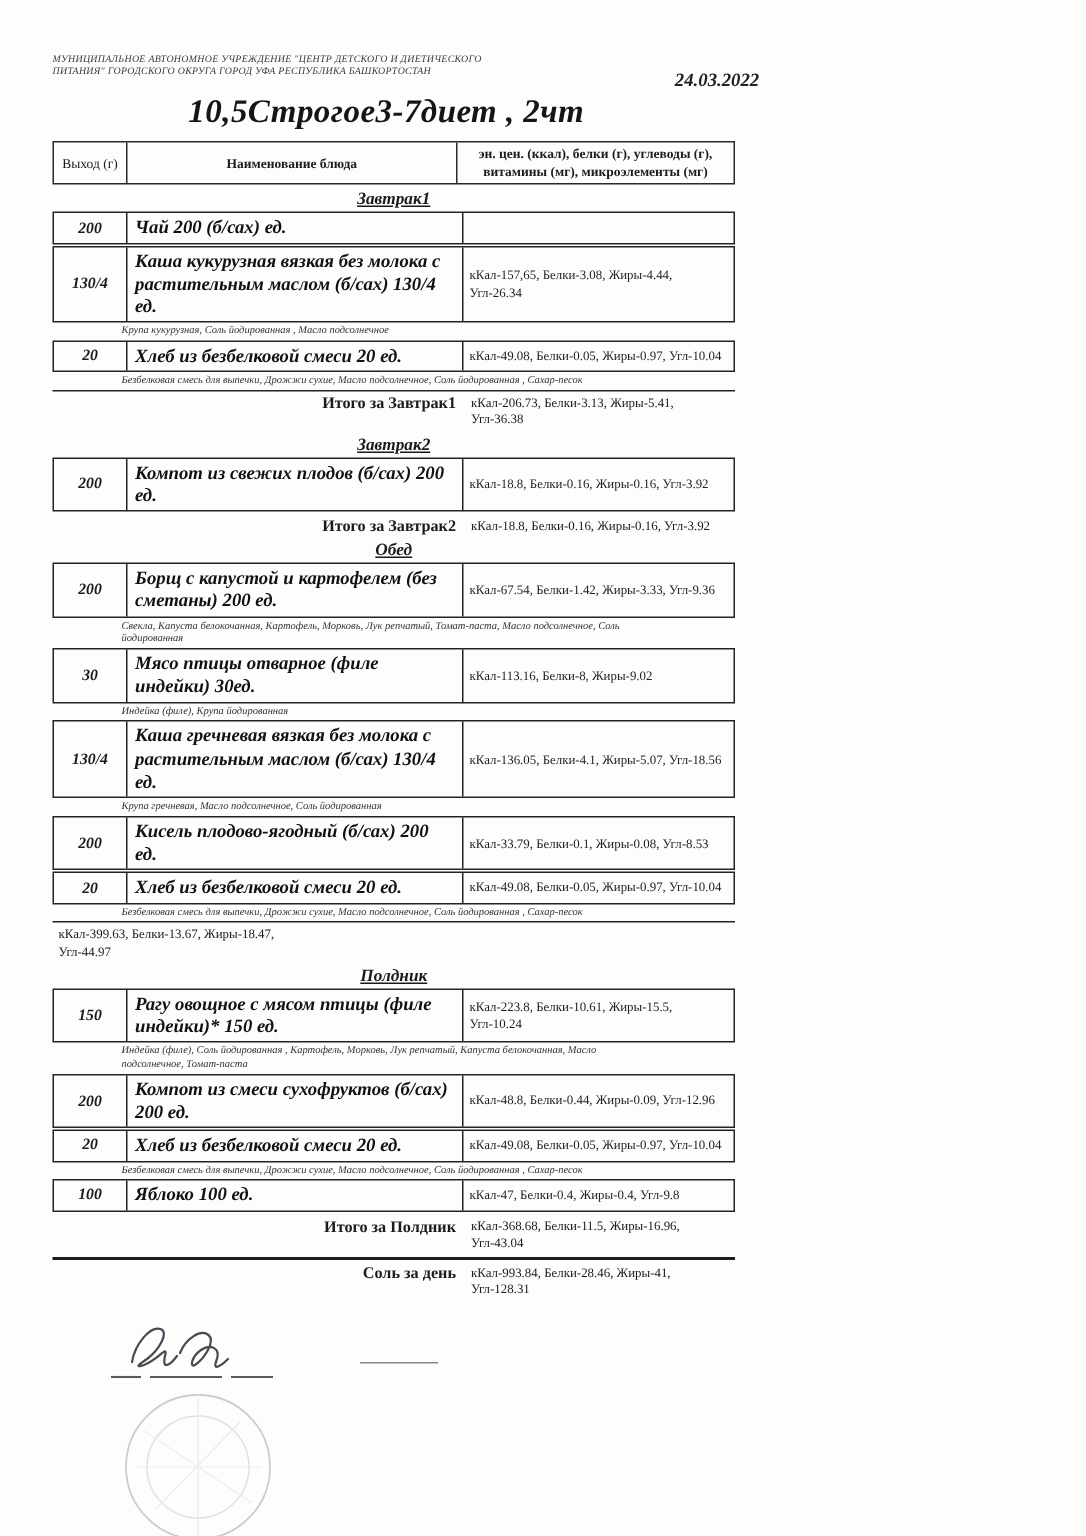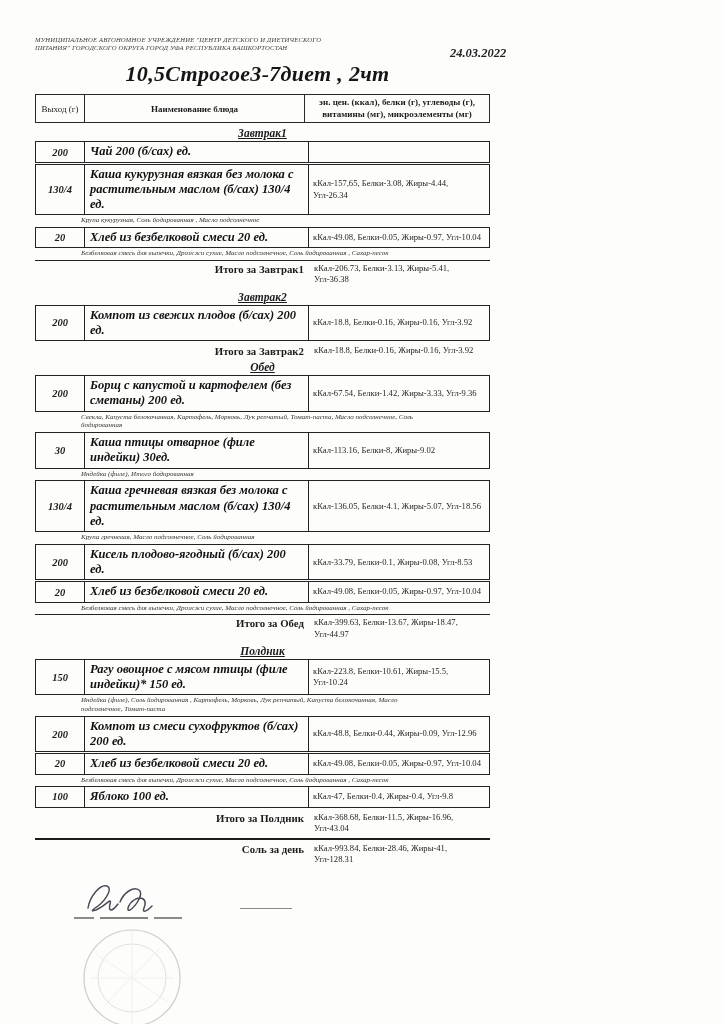--- a/index.html
+++ b/index.html
@@ -112,43 +112,42 @@
 
     <div class="sec">Обед</div>
     <div class="row">
       <div class="cw">200</div>
       <div class="cn">Борщ с капустой и картофелем (без сметаны) 200 ед.</div>
       <div class="ce">кКал-67.54, Белки-1.42, Жиры-3.33, Угл-9.36</div>
     </div>
     <div class="ing">Свекла, Капуста белокочанная, Картофель, Морковь, Лук репчатый, Томат-паста, Масло подсолнечное, Соль йодированная</div>
     <div class="row">
       <div class="cw">30</div>
-      <div class="cn">Каша птицы отварное (филе индейки) 30ед.</div>
+      <div class="cn">Мясо птицы отварное (филе индейки) 30ед.</div>
       <div class="ce">кКал-113.16, Белки-8, Жиры-9.02</div>
     </div>
-    <div class="ing">Индейка (филе), Итого йодированная</div>
+    <div class="ing">Индейка (филе), Крупа йодированная</div>
     <div class="row">
       <div class="cw">130/4</div>
       <div class="cn">Каша гречневая вязкая без молока с растительным маслом (б/сах) 130/4 ед.</div>
       <div class="ce">кКал-136.05, Белки-4.1, Жиры-5.07, Угл-18.56</div>
     </div>
     <div class="ing">Крупа гречневая, Масло подсолнечное, Соль йодированная</div>
     <div class="row">
       <div class="cw">200</div>
       <div class="cn">Кисель плодово-ягодный (б/сах) 200 ед.</div>
       <div class="ce">кКал-33.79, Белки-0.1, Жиры-0.08, Угл-8.53</div>
     </div>
     <div class="row">
       <div class="cw">20</div>
       <div class="cn">Хлеб из безбелковой смеси 20 ед.</div>
       <div class="ce">кКал-49.08, Белки-0.05, Жиры-0.97, Угл-10.04</div>
     </div>
     <div class="ing">Безбелковая смесь для выпечки, Дрожжи сухие, Масло подсолнечное, Соль йодированная , Сахар-песок</div>
     <div class="total lined">
-      <div class="lbl">Итого за Обед</div>
       <div class="val">кКал-399.63, Белки-13.67, Жиры-18.47, Угл-44.97</div>
     </div>
 
     <div class="sec">Полдник</div>
     <div class="row">
       <div class="cw">150</div>
       <div class="cn">Рагу овощное с мясом птицы (филе индейки)* 150 ед.</div>
       <div class="ce">кКал-223.8, Белки-10.61, Жиры-15.5, Угл-10.24</div>
     </div>
     <div class="ing">Индейка (филе), Соль йодированная , Картофель, Морковь, Лук репчатый, Капуста белокочанная, Масло подсолнечное, Томат-паста</div>

